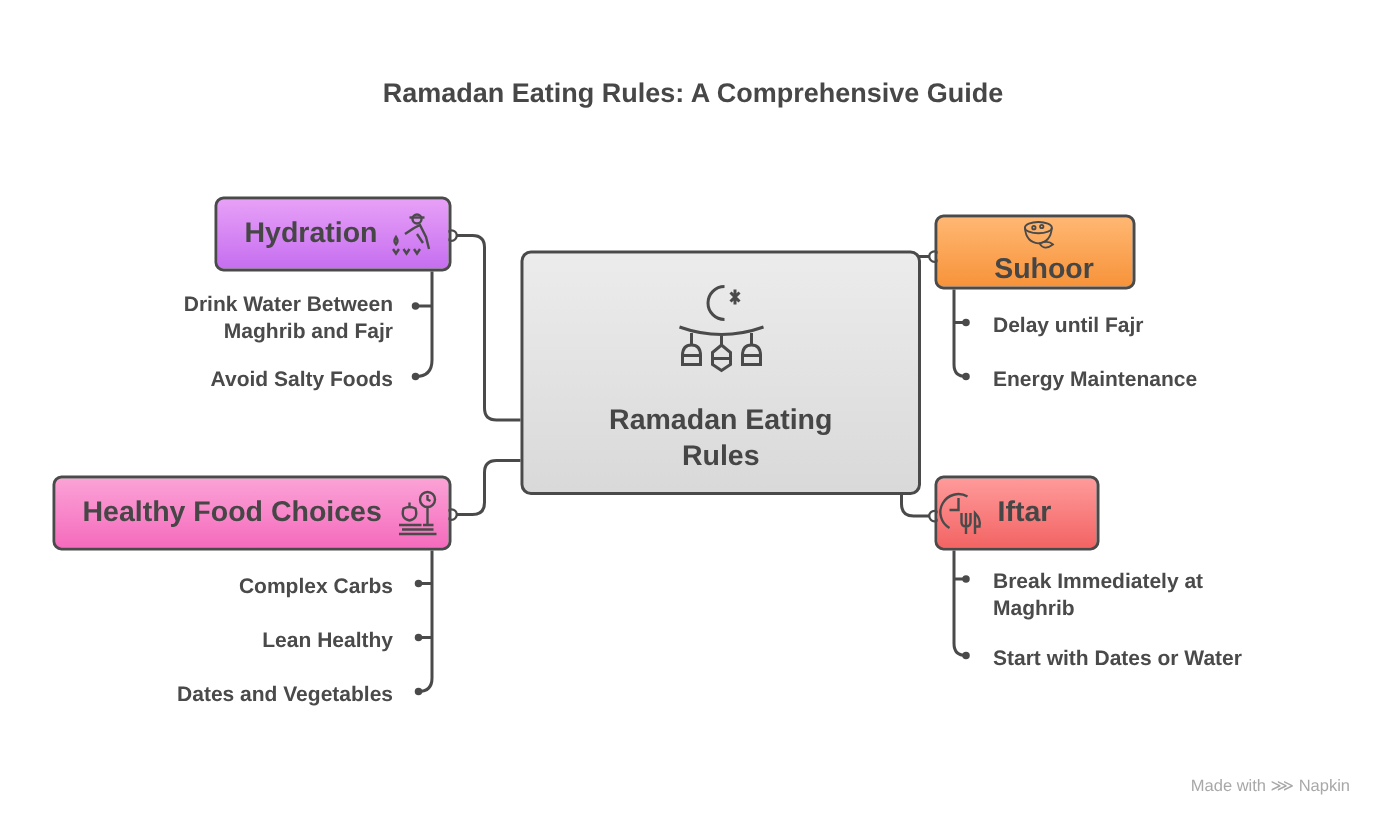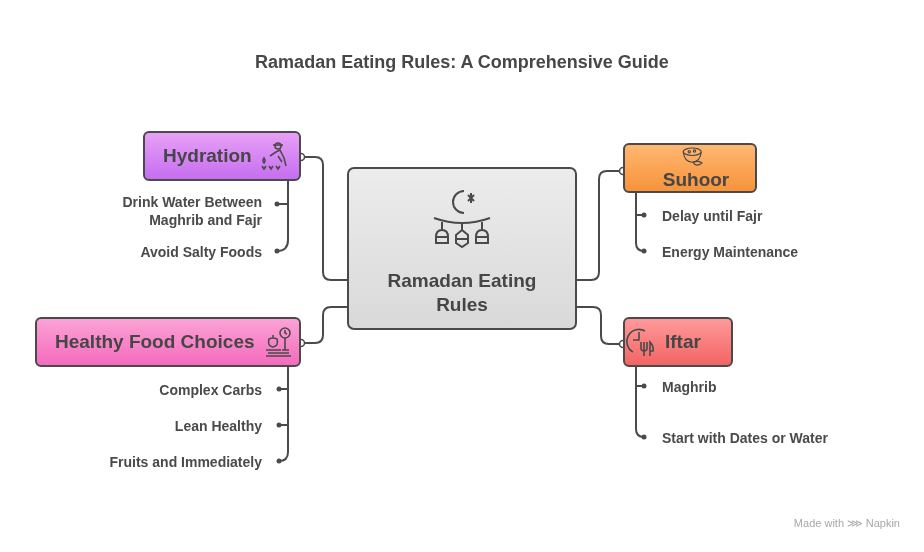--- a/index.html
+++ b/index.html
@@ -4,21 +4,21 @@
 <style>
   html, body { margin:0; padding:0; background:#ffffff; }
   body { width:924px; height:552px; position:relative; overflow:hidden;
          font-family:"Liberation Sans", sans-serif; color:#444; }
   .title { position:absolute; left:0; right:0; top:52px; text-align:center;
            font-size:18px; font-weight:bold; color:#474747; }
   svg.wires { position:absolute; left:0; top:0; width:924px; height:552px; }
   .node { position:absolute; box-sizing:border-box; border:2px solid #4a4a4a; border-radius:6px;
           display:flex; align-items:center; font-weight:bold; color:#464646; }
   .node .lbl { font-size:19px; }
-  .center { left:347px; top:167px; width:230px; height:163px; border-radius:7px;
+  .center { left:347px; top:167px; width:267px; height:163px; border-radius:7px;
             background:linear-gradient(#ececec,#d9d9d9); flex-direction:column; justify-content:flex-start; }
   .center .lbl { font-size:19px; text-align:center; line-height:24px; margin-top:6px; }
   .hyd { left:143px; top:131px; width:158px; height:50px; background:linear-gradient(#e7a0f7,#c66ef0); padding-left:18px; }
   .suh { left:623px; top:143px; width:134px; height:50px; background:linear-gradient(#ffb772,#f7933a); padding-left:12px;flex-direction:column; }
   .hfc { left:35px; top:317px; width:266px; height:50px; background:linear-gradient(#fba2d6,#f56bbd); padding-left:18px; }
   .ift { left:623px; top:317px; width:110px; height:50px; background:linear-gradient(#ff9a9a,#f36464); }
   .ico { display:inline-block; width:32px; height:32px; }
   .item { position:absolute; font-size:14px; font-weight:bold; color:#4a4a4a; line-height:18px; }
   .r { text-align:right; }
   .footer { position:absolute; right:24px; bottom:22px; font-size:11px; color:#a8a8a8; }
@@ -114,29 +114,30 @@
   <svg class="ico" style="margin-left:8px" viewBox="0 0 32 32" fill="none" stroke="#4a4a4a" stroke-width="1.6">
     <circle cx="22" cy="7" r="5"></circle>
       <path d="M22 4 V7 L24 8"></path>
       <path d="M22 12 V24 M19 24 H26"></path>
     <path d="M6 13 Q4 20 10 21 Q16 20 14 13 Q10 11 6 13 Z M10 12 V9"></path>
     <path d="M3 24 H18 M5 27 H26 M3 30 H28"></path>
   </svg>
 </div>
 <div class="item r" style="left:100px;top:381px;width:162px">Complex Carbs</div>
 <div class="item r" style="left:100px;top:417px;width:162px">Lean Healthy</div>
-<div class="item r" style="left:60px;top:453px;width:202px">Fruits and Immediately</div>
+<div class="item r" style="left:60px;top:453px;width:202px">Dates and Vegetables</div>
 
 <div class="node ift">
   <svg class="ico" style="margin-right:8px" viewBox="0 0 32 32" fill="none" stroke="#4a4a4a" stroke-width="1.6">
     <path d="M20 5 A12 12 0 1 0 8 26"></path>
       <path d="M14 6 V14 H8"></path>
     <path d="M16 16 V22 Q16 25 19 25 Q22 25 22 22 V16 M19 16 V30"></path>
     <path d="M25 30 V16 Q29 20 28 25 H25"></path>
   </svg>
   <span class="lbl">Iftar</span>
 </div>
 <div class="item" style="left:662px;top:378px">
+  <div>Break Immediately at</div>
   <div>Maghrib</div>
 </div>
 <div class="item" style="left:662px;top:429px">Start with Dates or Water</div>
 
 <div class="footer">Made with ⋙ Napkin</div>
 
 </body></html>

